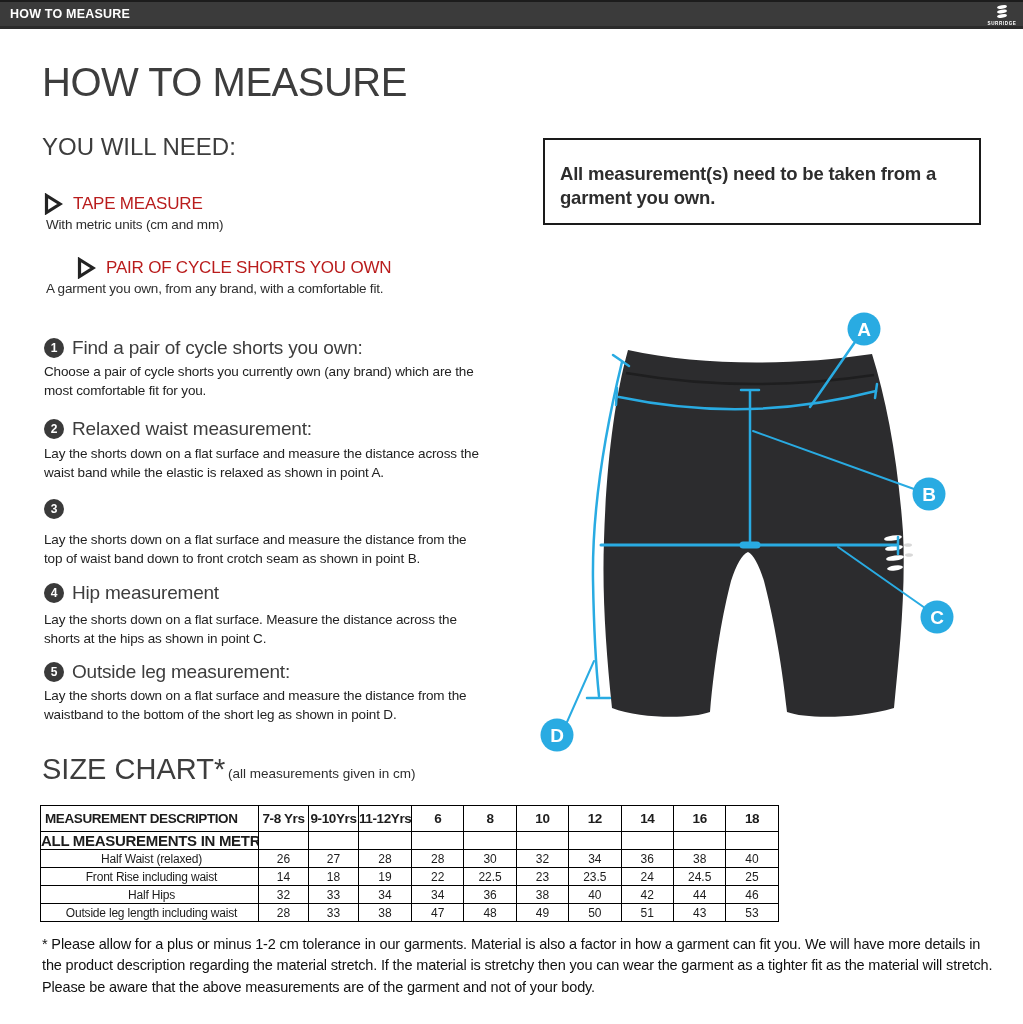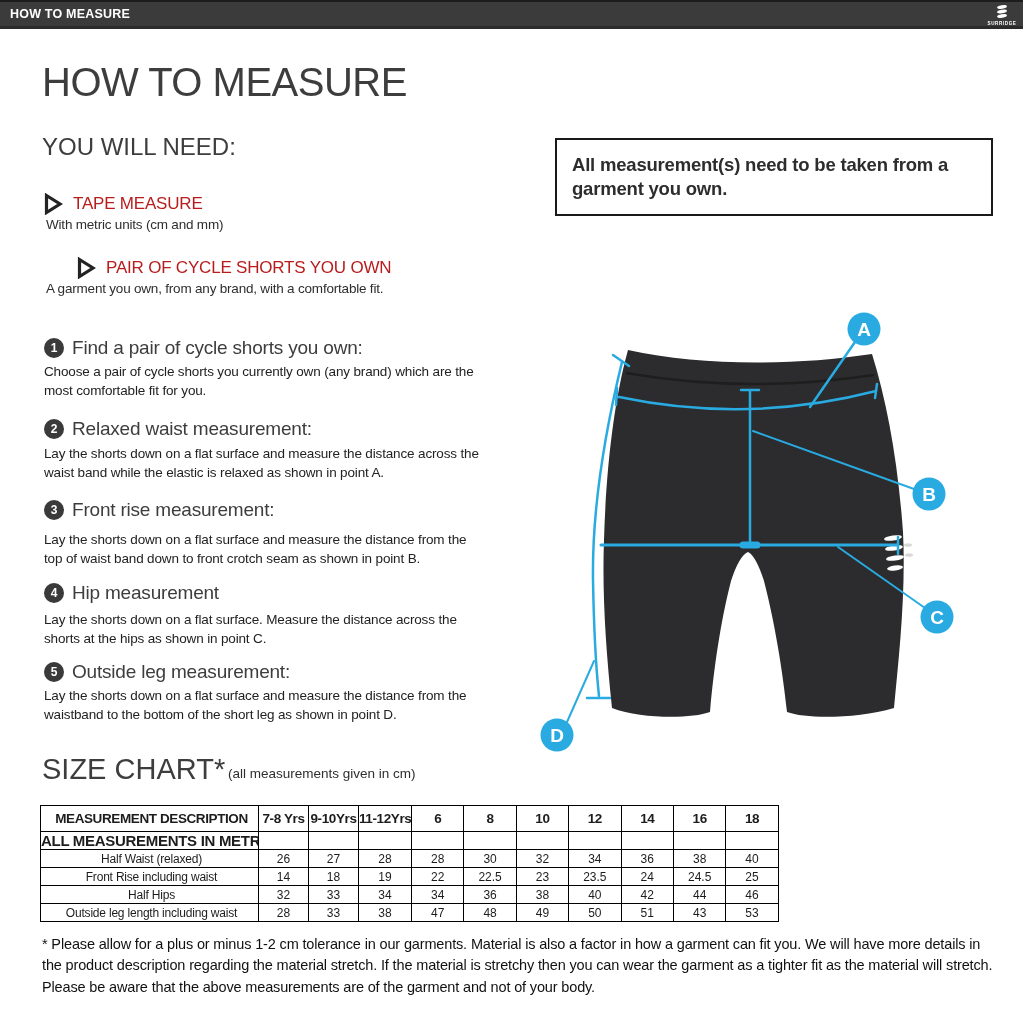--- a/index.html
+++ b/index.html
@@ -28,34 +28,34 @@
   .step-head { left:44px; display:flex; align-items:center; gap:8px; }
   .step-num { width:20px; height:20px; border-radius:50%; background:#3a3a3a; color:#fff;
               font-size:12px; font-weight:bold; display:flex; align-items:center;
               justify-content:center; flex:0 0 20px; }
   .step-title { font-size:19px; color:#3d3d3d; letter-spacing:-.2px; }
   .step-desc { left:44px; width:444px; font-size:13.5px; line-height:1.44; color:#222;
                letter-spacing:-.15px; }
 
   
   .callout { left:543px; top:138px; width:438px; border:2.5px solid #1a1a1a;
-             padding:13px 15px 12px 15px;margin-left:12px; }
+             padding:22px 15px 12px 15px; }
   .callout-text { font-size:18.5px; font-weight:bold; color:#2d2d2d; line-height:1.32;
                   letter-spacing:-.2px; }
 
   
   .h3 { left:42px; top:753px; font-size:29px; font-weight:400; color:#3d3d3d; }
   .h3-sub { left:228px; top:766px; font-size:13.5px; color:#2e2e2e; }
 
   table.size { left:40px; top:805px; border-collapse:collapse; table-layout:fixed;
                width:738px; }
   table.size td, table.size th { border:1.5px solid #000; overflow:hidden;
                white-space:nowrap; text-align:center; vertical-align:middle; color:#1c1c1c; }
   tr.hdr td { height:26px; font-weight:bold; font-size:13.5px; letter-spacing:-.4px; }
-  tr.hdr td.first, td.rowlabel { text-align:center; padding-left:4px; }
+  tr.hdr td.first, td.rowlabel { text-align:left; padding-left:4px; }
   tr.metric td { height:15px; }
   tr.metric td.first { font-weight:bold; font-size:15px; letter-spacing:-.3px;
                text-align:left; padding-left:0; }
   tr.data td { height:18px; font-size:12px;text-align:center; }
   td.rowlabel { font-size:12.5px; letter-spacing:-.2px; }
 
   .footnote { left:42px; top:934px; width:956px; font-size:14.5px; line-height:1.48;
               color:#111; letter-spacing:-.15px; }
 
   svg text { font-family:"Liberation Sans", sans-serif; }
@@ -109,21 +109,20 @@
   <div class="abs step-desc" style="top:362px;">Choose a pair of cycle shorts you currently own (any brand) which are the most comfortable fit for you.</div>
 
   <div class="abs step-head" style="top:418px;">
     <span class="step-num">2</span>
     <span class="step-title">Relaxed waist measurement:</span>
   </div>
   <div class="abs step-desc" style="top:444px;">Lay the shorts down on a flat surface and measure the distance across the waist band while the elastic is relaxed as shown in point A.</div>
 
   <div class="abs step-head" style="top:499px;">
     <span class="step-num">3</span>
-    <span class="step-title">Front rise measurement:</span>
   </div>
   <div class="abs step-desc" style="top:530px;">Lay the shorts down on a flat surface and measure the distance from the top of waist band down to front crotch seam as shown in point B.</div>
 
   <div class="abs step-head" style="top:582px;">
     <span class="step-num">4</span>
     <span class="step-title">Hip measurement</span>
   </div>
   <div class="abs step-desc" style="top:610px;">Lay the shorts down on a flat surface. Measure the distance across the shorts at the hips as shown in point C.</div>
 
   <div class="abs step-head" style="top:661px;">

